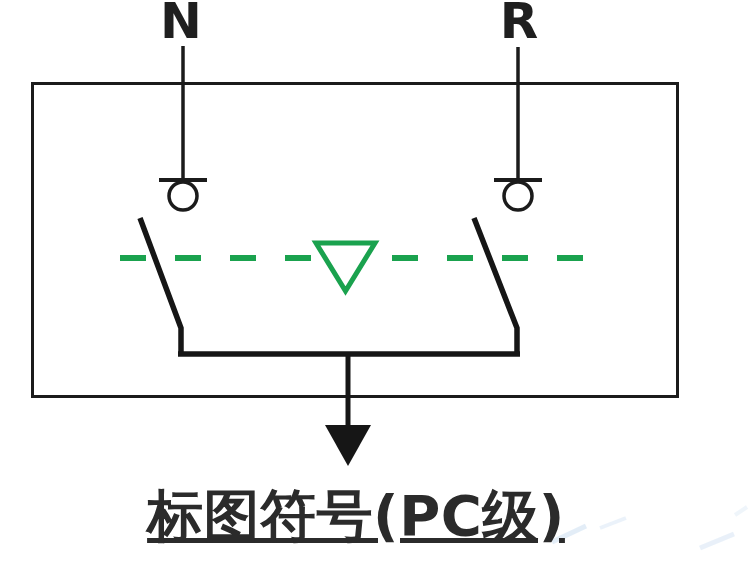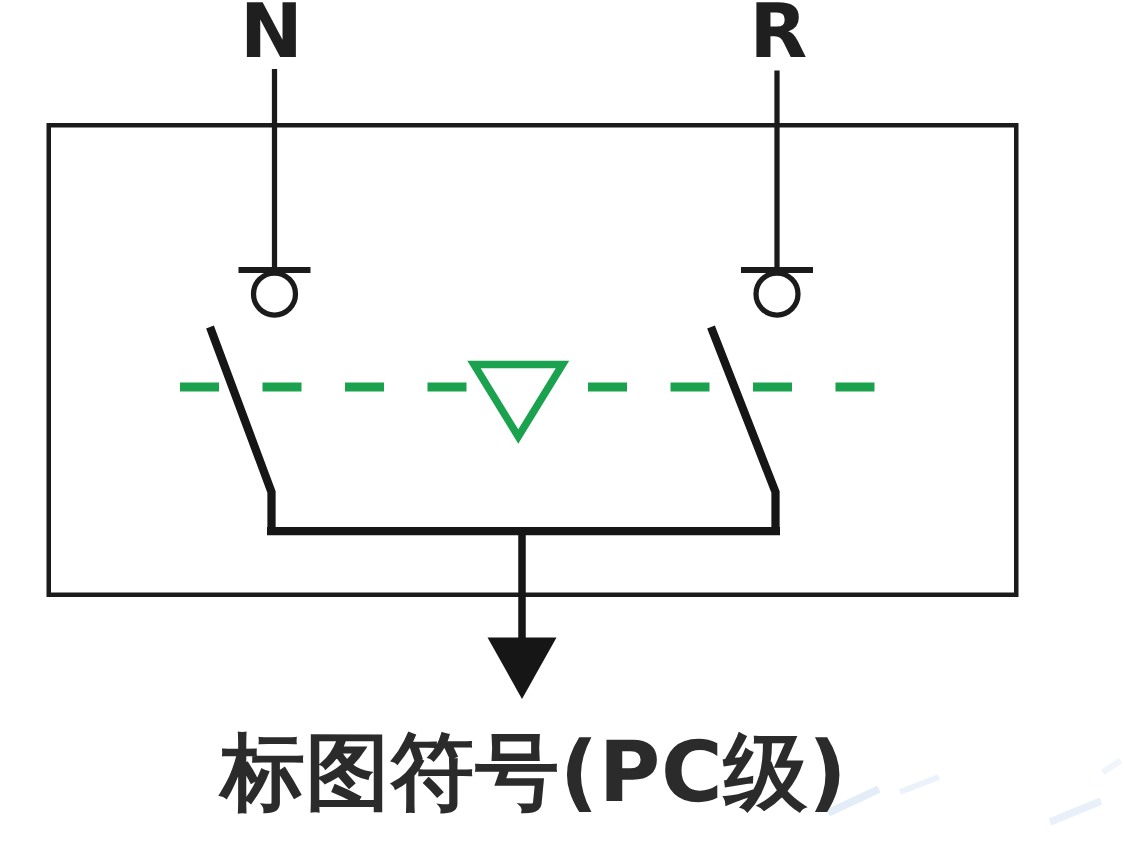--- a/index.html
+++ b/index.html
@@ -34,20 +34,21 @@
   }
   .terminal-label {
     font-size: 50px;
     top: -4px;
   }
   .caption {
     font-size: 56px;
     top: 488px;
     color: #2b2b2b;
     letter-spacing: 0.5px;
+    text-decoration: underline;
   }
 </style>
 </head>
 <body>
 
 <div class="stage">
 
   <svg viewBox="0 0 750 564">
 
     <rect x="32.5" y="83.5" width="645" height="313" fill="none" stroke="#1b1b1b" stroke-width="3"></rect>

